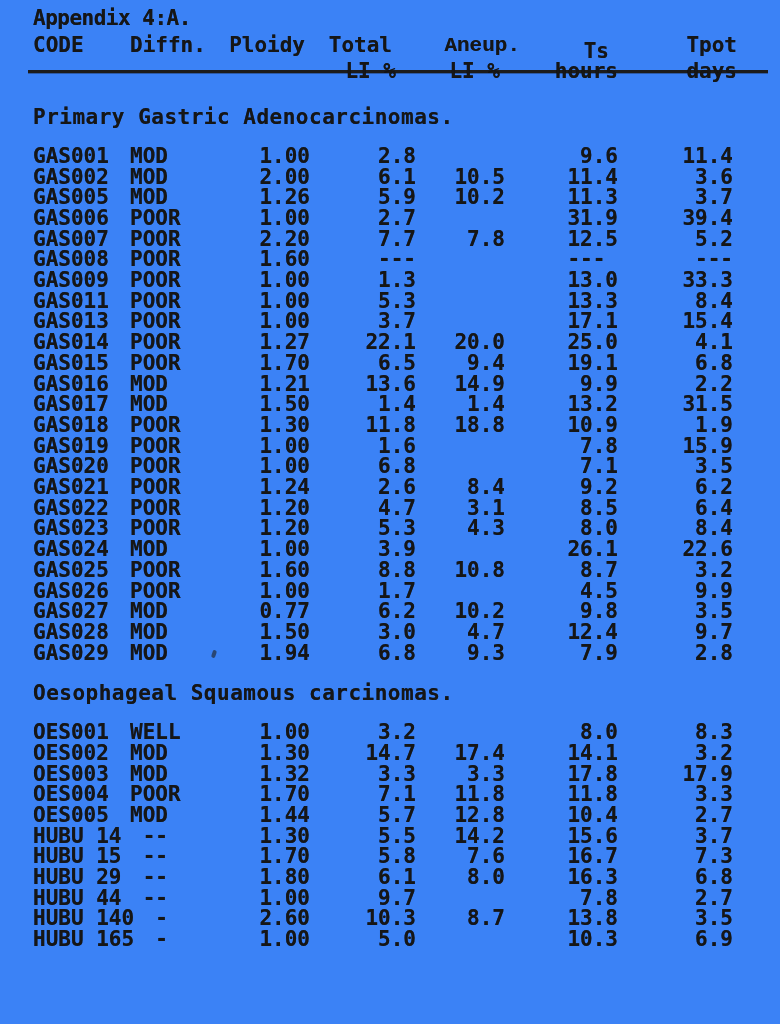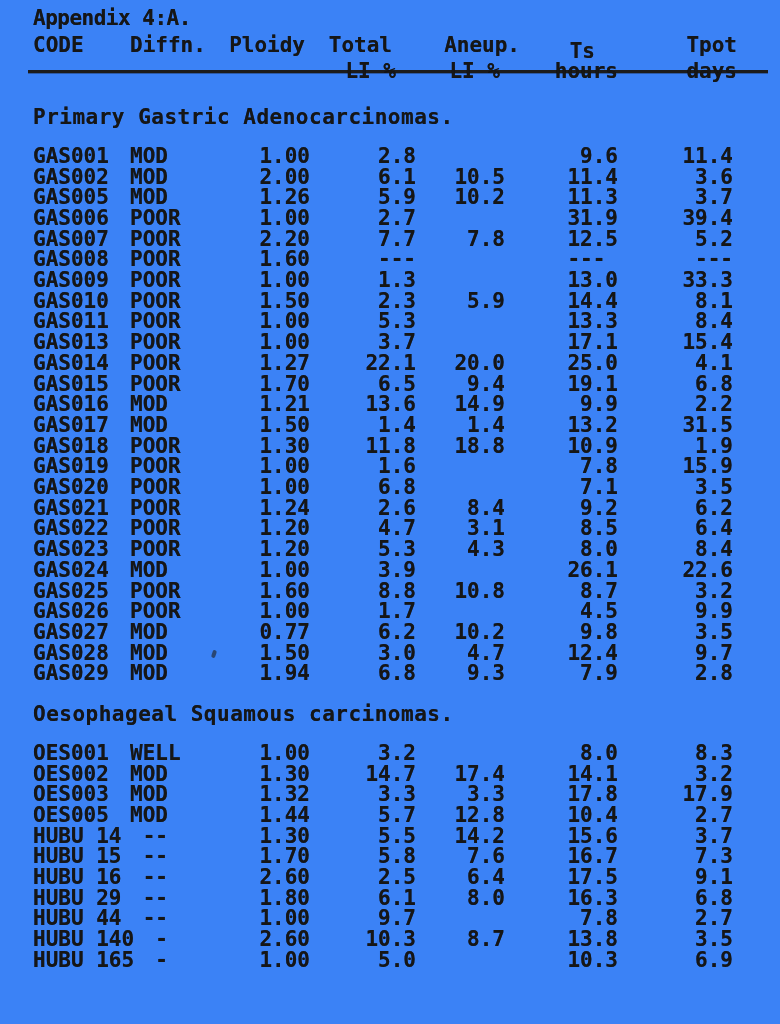--- a/index.html
+++ b/index.html
@@ -42,23 +42,23 @@
     line-height: 20.7px;
     white-space: pre;
     overflow: visible;
   }
   th { text-align: right; }
   td { text-align: right; }
   th.left, td.left { text-align: left; }
   th span { position: relative; display: inline-block; }
   .off30  { right: 24px; }
   .off20  { right: 20px; }
-  .offm15 { right: -15px; }
+  .offm15 { right: -15px; font-family: Liberation Mono, monospace; }
   .off5   { right: 5px; }
-  .off23  { right: 23px; margin-top: 12px; }
+  .off23  { right: 9px; margin-top: 12px; }
   .offm4  { right: -4px; }
   .header-rule {
     position: absolute;
     left: 28px;
     top: 70px;
     width: 740px;
     height: 3px;
     background: #1c1c1c;
     box-shadow: 0 1px 0 rgba(20,20,20,0.35);
   }
@@ -179,29 +179,20 @@
         <tr>
           <td class="left">GAS009</td>
           <td class="left">POOR</td>
           <td>1.00</td>
           <td>1.3</td>
           <td></td>
           <td>13.0</td>
           <td>33.3</td>
         </tr>
         <tr>
-          <td class="left">GAS010</td>
-          <td class="left">POOR</td>
-          <td>1.50</td>
-          <td>2.3</td>
-          <td>5.9</td>
-          <td>14.4</td>
-          <td>8.1</td>
-        </tr>
-        <tr>
           <td class="left">GAS011</td>
           <td class="left">POOR</td>
           <td>1.00</td>
           <td>5.3</td>
           <td></td>
           <td>13.3</td>
           <td>8.4</td>
         </tr>
         <tr>
           <td class="left">GAS013</td>
@@ -382,20 +373,29 @@
         <tr>
           <td class="left">OES003</td>
           <td class="left">MOD</td>
           <td>1.32</td>
           <td>3.3</td>
           <td>3.3</td>
           <td>17.8</td>
           <td>17.9</td>
         </tr>
         <tr>
+          <td class="left">OES004</td>
+          <td class="left">POOR</td>
+          <td>1.70</td>
+          <td>7.1</td>
+          <td>11.8</td>
+          <td>11.8</td>
+          <td>3.3</td>
+        </tr>
+        <tr>
           <td class="left">OES005</td>
           <td class="left">MOD</td>
           <td>1.44</td>
           <td>5.7</td>
           <td>12.8</td>
           <td>10.4</td>
           <td>2.7</td>
         </tr>
         <tr>
           <td class="left">HUBU 14</td>
@@ -409,29 +409,20 @@
         <tr>
           <td class="left">HUBU 15</td>
           <td class="left"> --</td>
           <td>1.70</td>
           <td>5.8</td>
           <td>7.6</td>
           <td>16.7</td>
           <td>7.3</td>
         </tr>
         <tr>
-          <td class="left">HUBU 16</td>
-          <td class="left"> --</td>
-          <td>2.60</td>
-          <td>2.5</td>
-          <td>6.4</td>
-          <td>17.5</td>
-          <td>9.1</td>
-        </tr>
-        <tr>
           <td class="left">HUBU 29</td>
           <td class="left"> --</td>
           <td>1.80</td>
           <td>6.1</td>
           <td>8.0</td>
           <td>16.3</td>
           <td>6.8</td>
         </tr>
         <tr>
           <td class="left">HUBU 44</td>

